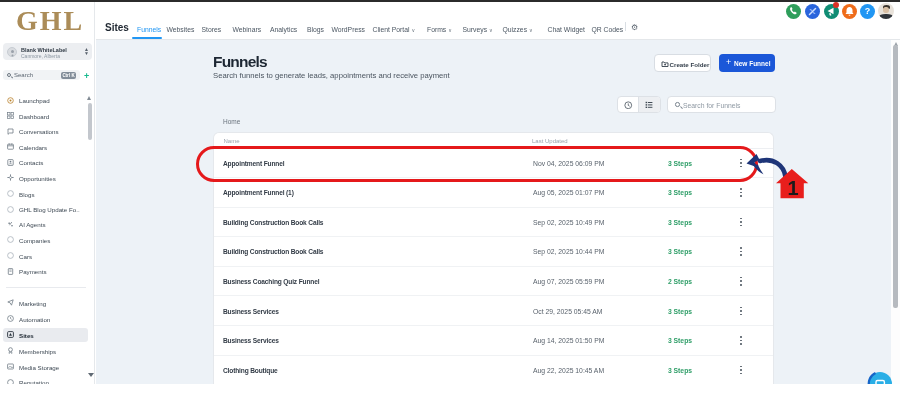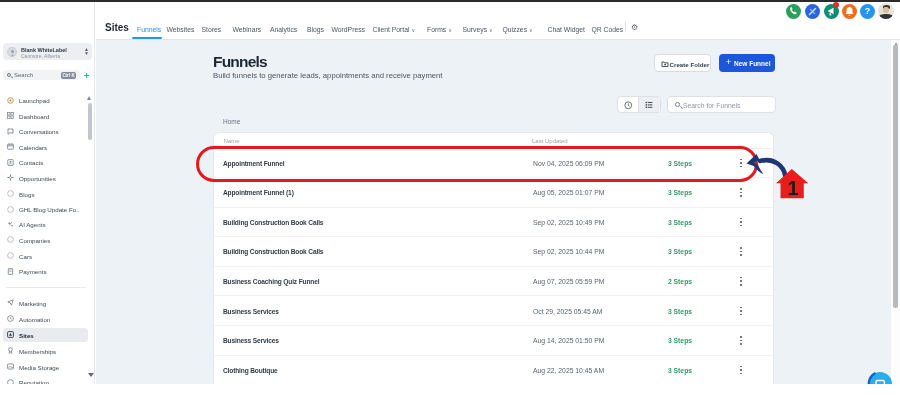--- a/index.html
+++ b/index.html
@@ -81,20 +81,21 @@
 #anno { left:740px; top:145px; width:80px; height:60px; }
 #chat { left:867px; top:371px; width:26px; height:26px; }
 #whiteband { left:0; top:384px; width:900px; height:16px; background:#fff; }
 </style>
 </head>
 <body>
 <div id="page">
 <div class="abs" id="topline"></div>
 
 <div class="abs" id="sidebar"></div>
+<div class="abs" id="logo">GHL</div>
 <div class="abs" id="acct"></div>
 <div class="abs" id="acct-av"></div>
 <div class="abs" id="acct-name">Blank WhiteLabel</div>
 <div class="abs" id="acct-loc">Canmore, Alberta</div>
 <div class="abs" id="acct-chev">▲<br>▼</div>
 <div class="abs" id="searchbox"></div>
 <div class="abs" id="search-ic"></div>
 <div class="abs" id="search-tx">Search</div>
 <div class="abs" id="ctrlk">Ctrl K</div>
 <div class="abs" id="plus">+</div>
@@ -311,21 +312,21 @@
       <div class="hair"></div>
       <div class="face"></div>
       <div class="body"></div>
     </div>
 
 <div class="abs" id="main"></div>
 <div class="abs" id="scrollcol"></div>
 <div class="abs" id="sc-up"></div>
 <div class="abs" id="sc-thumb"></div>
 <div class="abs" id="h1">Funnels</div>
-<div class="abs" id="h1sub">Build funnels to generate leads, appointments and receive payment</div>
+<div class="abs" id="h1sub">Search funnels to generate leads, appointments and receive payment</div>
 <div class="abs" id="btn-folder">
   <svg style="position:absolute;left:6px;top:4.6px" width="8" height="8" viewBox="0 0 8 8">
         <path d="M1 2 h2 l.8.9 H7 v3.6 H1z" fill="none" stroke="#333e4a" stroke-width="0.9"></path>
         <path d="M3.2 4.6 h1.8 M4.1 3.7 v1.8" stroke="#333e4a" stroke-width="0.8"></path>
       </svg>
   <span>Create Folder</span>
     </div>
 <div class="abs" id="btn-new">
       <span class="p">+</span>
       <span>New Funnel</span>

